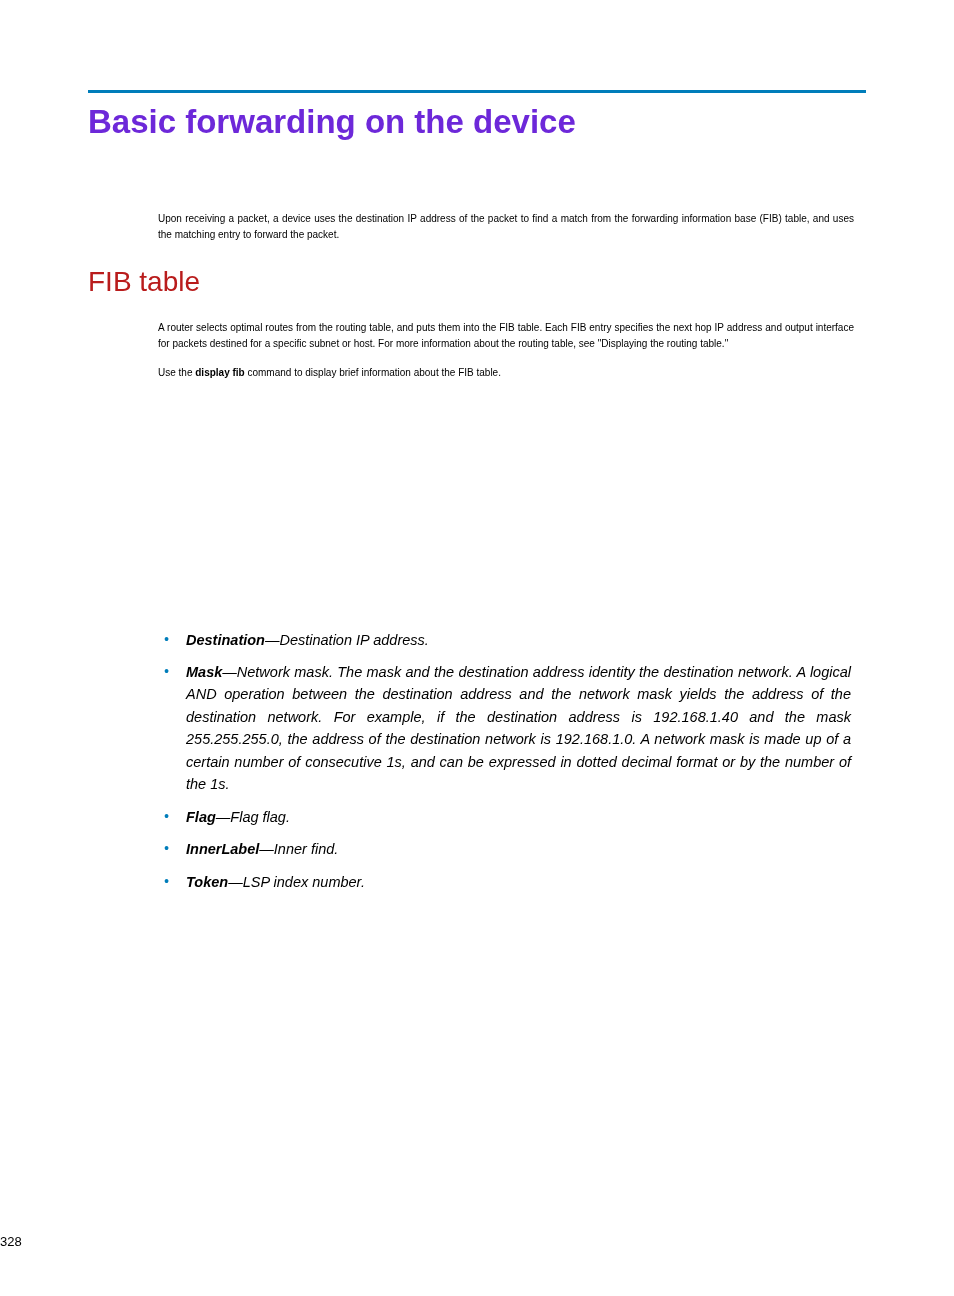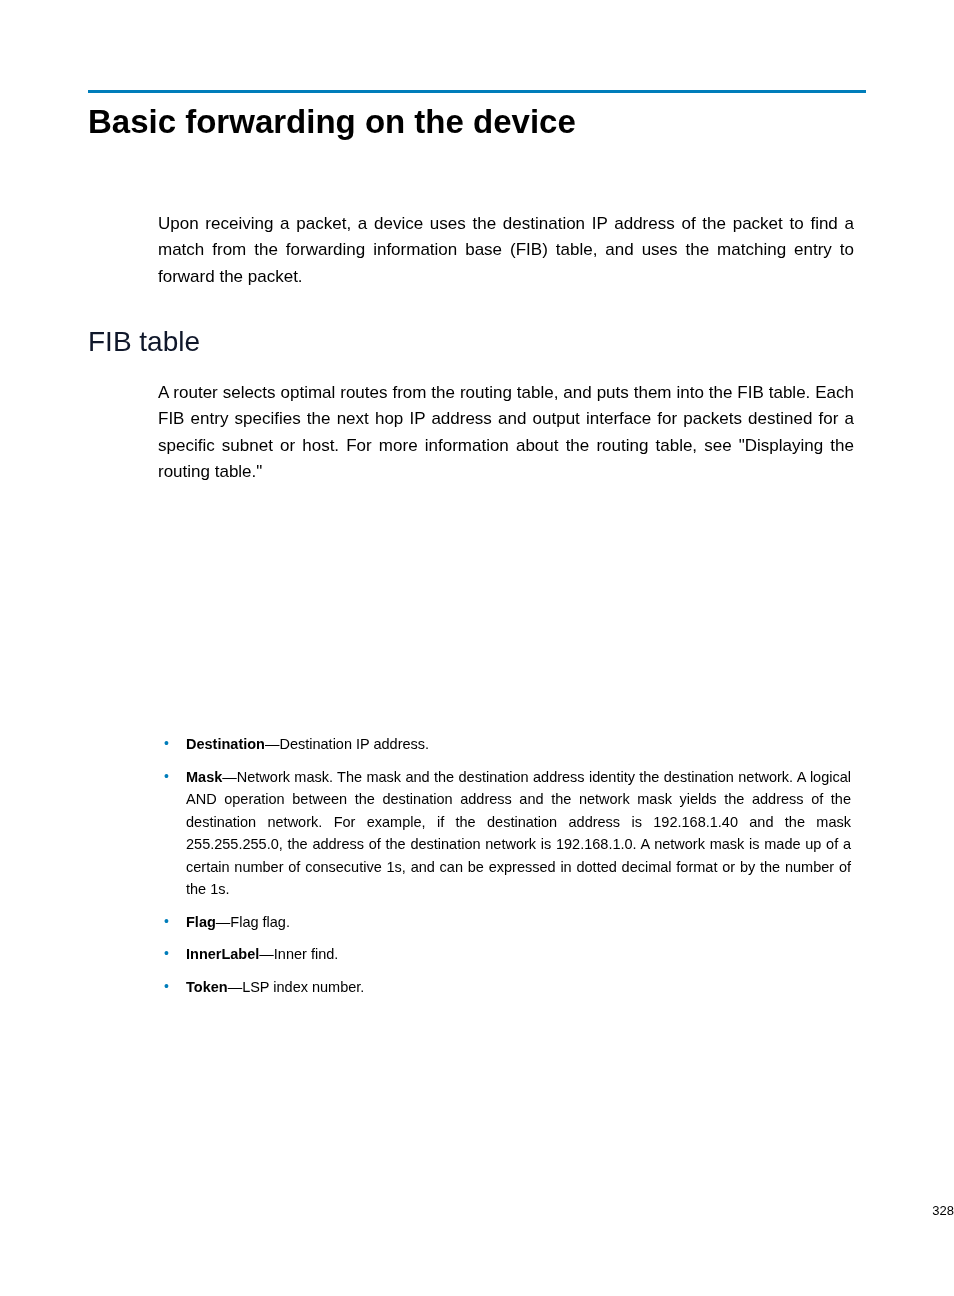--- a/index.html
+++ b/index.html
@@ -19,52 +19,53 @@
     box-sizing: border-box;
     height: 100%;
     position: relative;
   }
   .rule {
     border: none;
     border-top: 3px solid #007dba;
     margin: 0 0 10px 0;
   }
   h1 {
-    color: #000000;
+    color: #6d28d9;
     font-weight: 700;
     font-size: 33px;
     letter-spacing: 0px;
     margin: 8px 0 70px 0;
     font-family: "Futura", "Century Gothic", "Trebuchet MS", Arial, sans-serif;
   }
   h2 {
-    color: #0f172a;
+    color: #b91c1c;
     font-weight: 400;
     font-size: 28px;
-    margin: 36px 0 22px 0;
+    margin: 24px 0 22px 0;
     font-family: "Futura", "Century Gothic", "Trebuchet MS", Arial, sans-serif;
   }
   .content {
     margin-left: 70px;
     margin-right: 0;
   }
   p {
-    font-size: 17px;
+    font-size: 10px;
     line-height: 1.55;
     margin: 0 12px 14px 0;
     text-align: justify;
     color: #000;
     font-family: "Futura", "Century Gothic", "Trebuchet MS", Arial, sans-serif;
   }
   .cmd { font-weight: 700; }
   .gap { height: 230px; }
   ul.items {
     list-style: none;
     margin: 4px 15px 0 0;
     padding: 0;
+    font-style: italic;
   }
   ul.items li {
     position: relative;
     padding-left: 28px;
     font-size: 14.5px;
     line-height: 1.55;
     margin: 0 0 10px 0;
     text-align: justify;
     font-family: "Futura", "Century Gothic", "Trebuchet MS", Arial, sans-serif;
   }
@@ -73,43 +74,46 @@
     position: absolute;
     left: 6px;
     top: 0;
     color: #007dba;
     font-size: 14px;
     line-height: 1.55;
   }
   .term { font-weight: 700; }
   .pagenum {
     position: absolute;
-    bottom: 78px;
+    bottom: 47px;
     left: 0;
     width: 100%;
-    text-align: right;
+    text-align: left;
     font-size: 13px;
     font-family: "Futura", "Century Gothic", "Trebuchet MS", Arial, sans-serif;
   }
 </style>
 </head>
 <body>
 
 <div class="page">
   <hr class="rule">
   <h1>Basic forwarding on the device</h1>
 
   <div class="content">
     <p>Upon receiving a packet, a device uses the destination IP address of the packet to find a match from the forwarding information base (FIB) table, and uses the matching entry to forward the packet.</p>
   </div>
 
   <h2>FIB table</h2>
 
   <div class="content">
     <p>A router selects optimal routes from the routing table, and puts them into the FIB table. Each FIB entry specifies the next hop IP address and output interface for packets destined for a specific subnet or host. For more information about the routing table, see "Displaying the routing table."</p>
+    <p>
+      <span>Use the </span><span class="cmd">display fib</span><span> command to display brief information about the FIB table.</span>
+    </p>
 
     <div class="gap"></div>
 
 
     <ul class="items">
       <li><span class="term">Destination</span><span>—Destination IP address.</span></li>
       <li><span class="term">Mask</span><span>—Network mask. The mask and the destination address identity the destination network. A logical AND operation between the destination address and the network mask yields the address of the destination network. For example, if the destination address is 192.168.1.40 and the mask 255.255.255.0, the address of the destination network is 192.168.1.0. A network mask is made up of a certain number of consecutive 1s, and can be expressed in dotted decimal format or by the number of the 1s.</span></li>
       <li><span class="term">Flag</span><span>—Flag flag.</span></li>
       <li><span class="term">InnerLabel</span><span>—Inner find.</span></li>
       <li><span class="term">Token</span><span>—LSP index number.</span></li>

